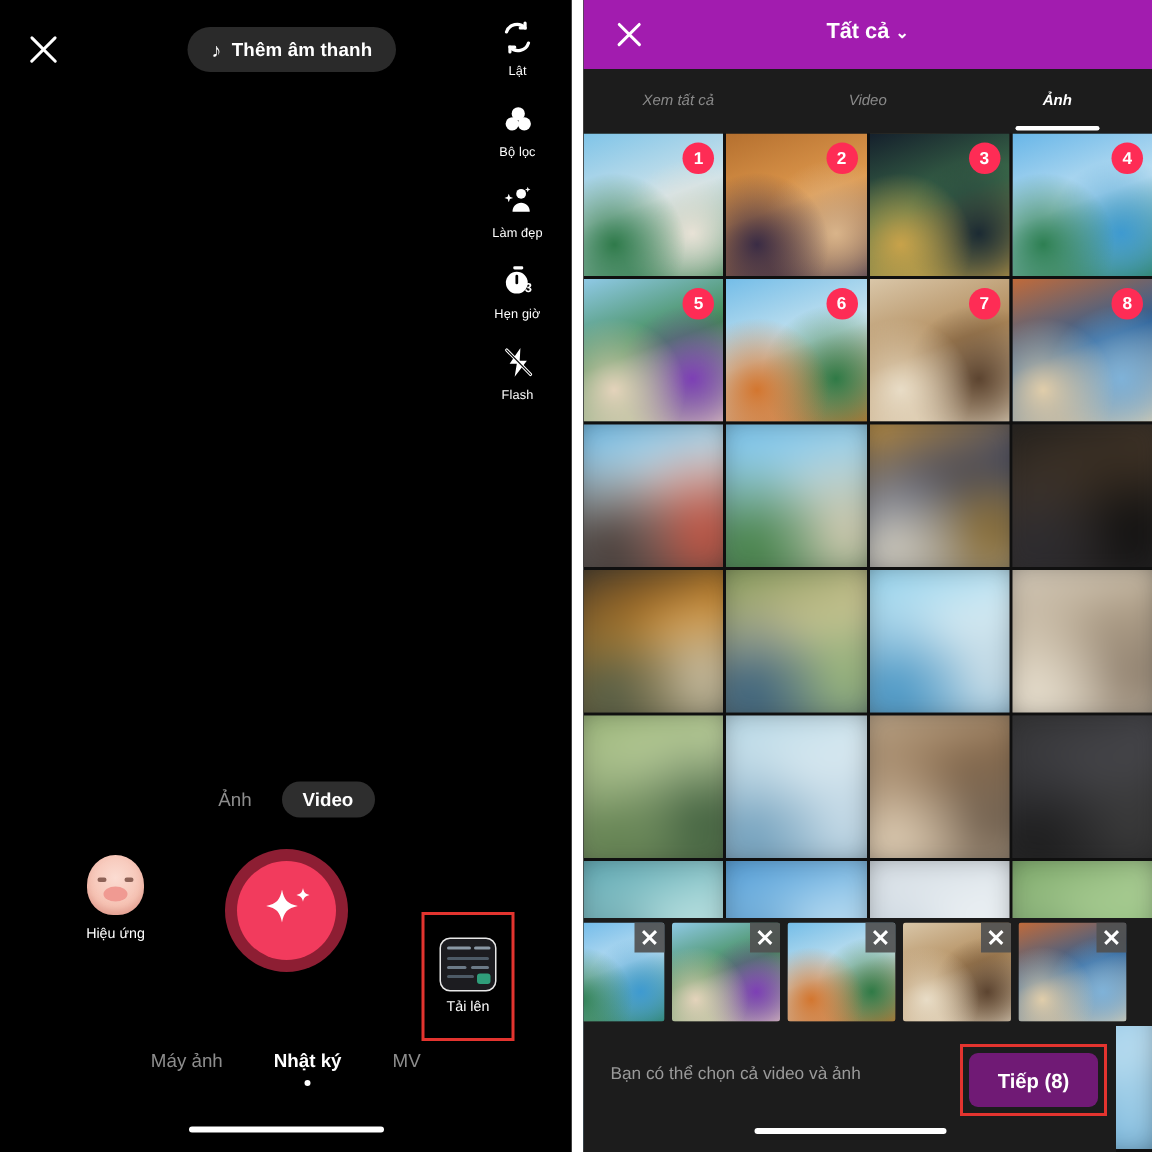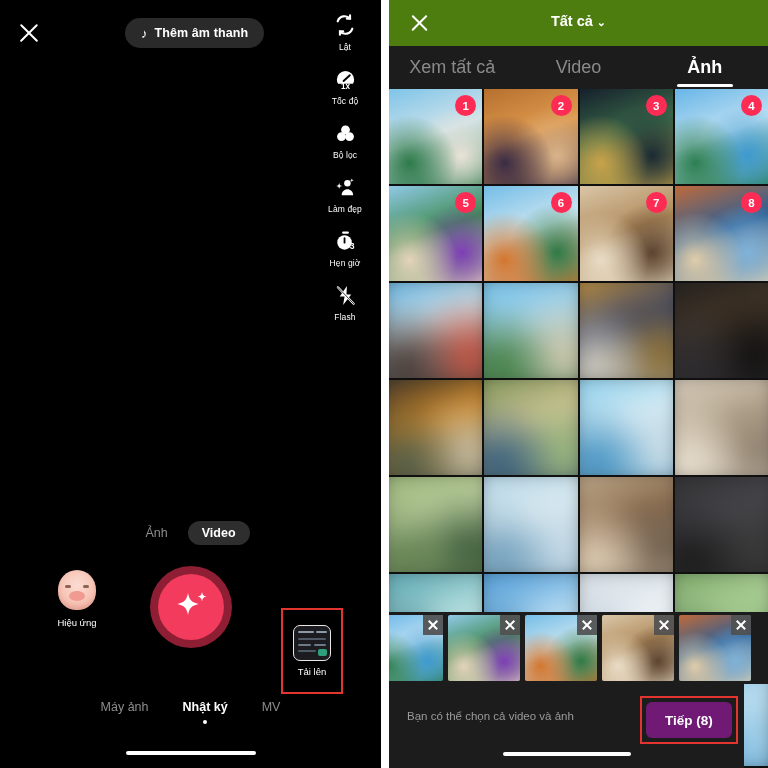--- a/index.html
+++ b/index.html
@@ -81,33 +81,33 @@
   .l-nav-item.on::after { content:""; position:absolute; left:50%; bottom:0;
     transform:translateX(-50%); width:4px; height:4px; border-radius:50%; background:#fff; }
 
   .home-bar { position:absolute; left:50%; transform:translateX(-50%); bottom:13px;
     width:130px; height:4px; border-radius:3px; background:#fff; }
 
   
   .right-panel { position:relative; width:379px; height:768px; background:#101010;
     flex:0 0 379px; overflow:hidden; }
 
-  .r-header { position:relative; height:46px; background:#4d7c0f; }
+  .r-header { position:relative; height:46px; background:#a21caf; }
   .r-close { position:absolute; left:20px; top:12px; width:22px; height:22px; cursor:pointer; }
   .r-close::before, .r-close::after { content:""; position:absolute; left:0; top:10px;
     width:21px; height:2.2px; background:#fff; border-radius:2px; }
   .r-close::before { transform:rotate(45deg); }
   .r-close::after  { transform:rotate(-45deg); }
   .r-title { position:absolute; left:0; right:0; top:13px; text-align:center;
     font-size:14.5px; color:#fff; font-weight:bold; cursor:pointer; }
   .r-title .cv { font-size:11px; margin-left:4px; }
 
   .r-tabs { height:43px; background:#1c1c1c; display:flex; align-items:stretch; }
   .r-tab { flex:1; display:flex; align-items:center; justify-content:center;
-    font-size:18px; color:#8a8a8a; position:relative; cursor:pointer; }
+    font-size:10px; color:#8a8a8a; position:relative; cursor:pointer;font-style:italic; }
   .r-tab.on { color:#fff; font-weight:bold; }
   .r-tab.on::after { content:""; position:absolute; left:50%; transform:translateX(-50%);
     bottom:2px; width:56px; height:3px; background:#fff; border-radius:2px; }
 
   .grid { position:absolute; left:0; top:89px; width:379px; height:523px;
     display:grid; grid-template-columns:repeat(4,1fr); grid-auto-rows:95px; gap:2px; }
   .cell { position:relative; overflow:hidden; background:#222; cursor:pointer; }
   .cell .art { position:absolute; inset:0; }
   .badge { position:absolute; right:6px; top:6px; width:21px; height:21px; border-radius:50%;
     background:#fe2c55; color:#fff; font-size:11.5px; font-weight:bold;
@@ -163,30 +163,20 @@
           <svg width="22" height="22" viewBox="0 0 24 24" fill="none" stroke="#fff" stroke-width="2.3" stroke-linecap="round">
             <path d="M4 8a8 8 0 0 1 13.5-3"></path>
               <path d="M20 16a8 8 0 0 1-13.5 3"></path>
             <path d="M17.5 1.5V5h-3.5"></path>
               <path d="M6.5 22.5V19h3.5"></path>
           </svg>
         </span>
         <span class="rail-lbl">Lật</span>
       </div>
 
-      <div class="rail-item">
-        <span class="rail-ico">
-          <svg width="23" height="23" viewBox="0 0 24 24">
-            <path d="M12 3a9 9 0 0 1 9 9 9 9 0 0 1-1.2 4.5H4.2A9 9 0 0 1 3 12a9 9 0 0 1 9-9z" fill="#fff"></path>
-            <path d="M16.5 7.5 10 13.5" stroke="#000" stroke-width="2" stroke-linecap="round"></path>
-            <text x="12" y="22.3" font-size="8.5" font-weight="bold" fill="#fff" text-anchor="middle" font-family="Liberation Sans">1x</text>
-          </svg>
-        </span>
-        <span class="rail-lbl">Tốc độ</span>
-      </div>
 
       <div class="rail-item">
         <span class="rail-ico">
           <svg width="23" height="23" viewBox="0 0 24 24" fill="#fff">
             <circle cx="12" cy="8.2" r="4.6"></circle>
               <circle cx="7.8" cy="15.2" r="4.6"></circle>
               <circle cx="16.2" cy="15.2" r="4.6"></circle>
           </svg>
         </span>
         <span class="rail-lbl">Bộ lọc</span>

